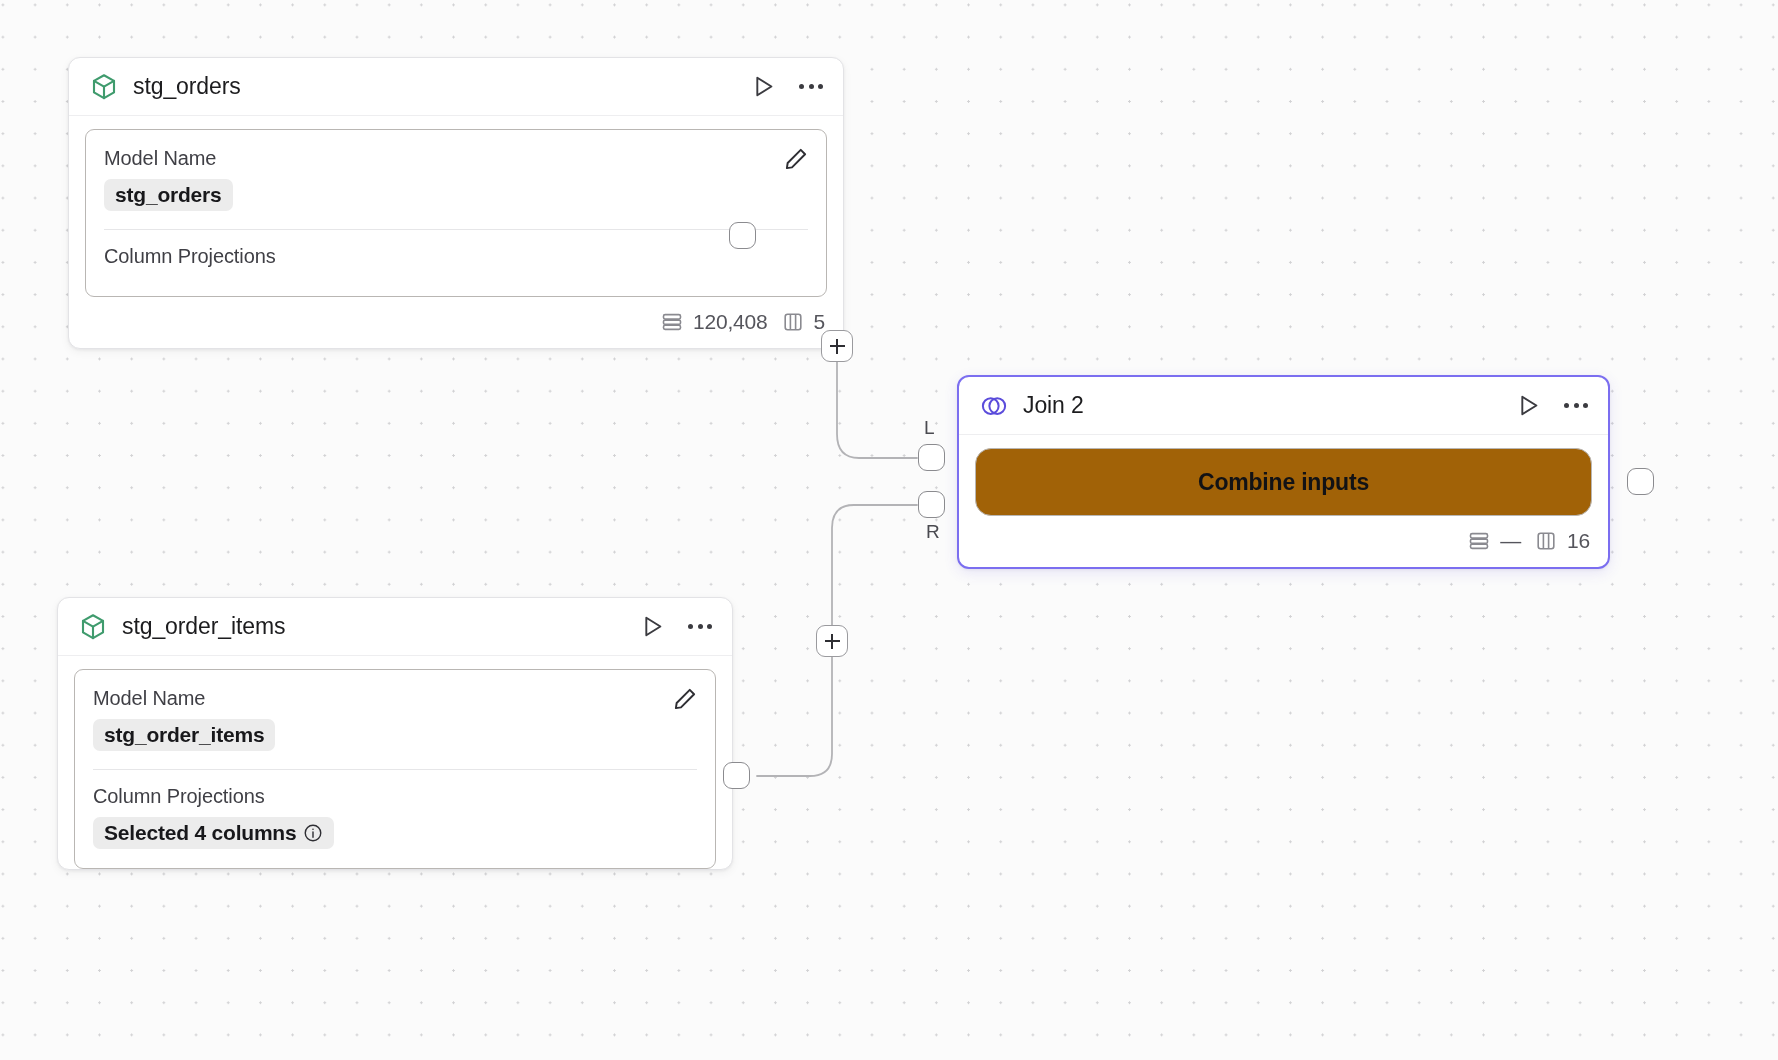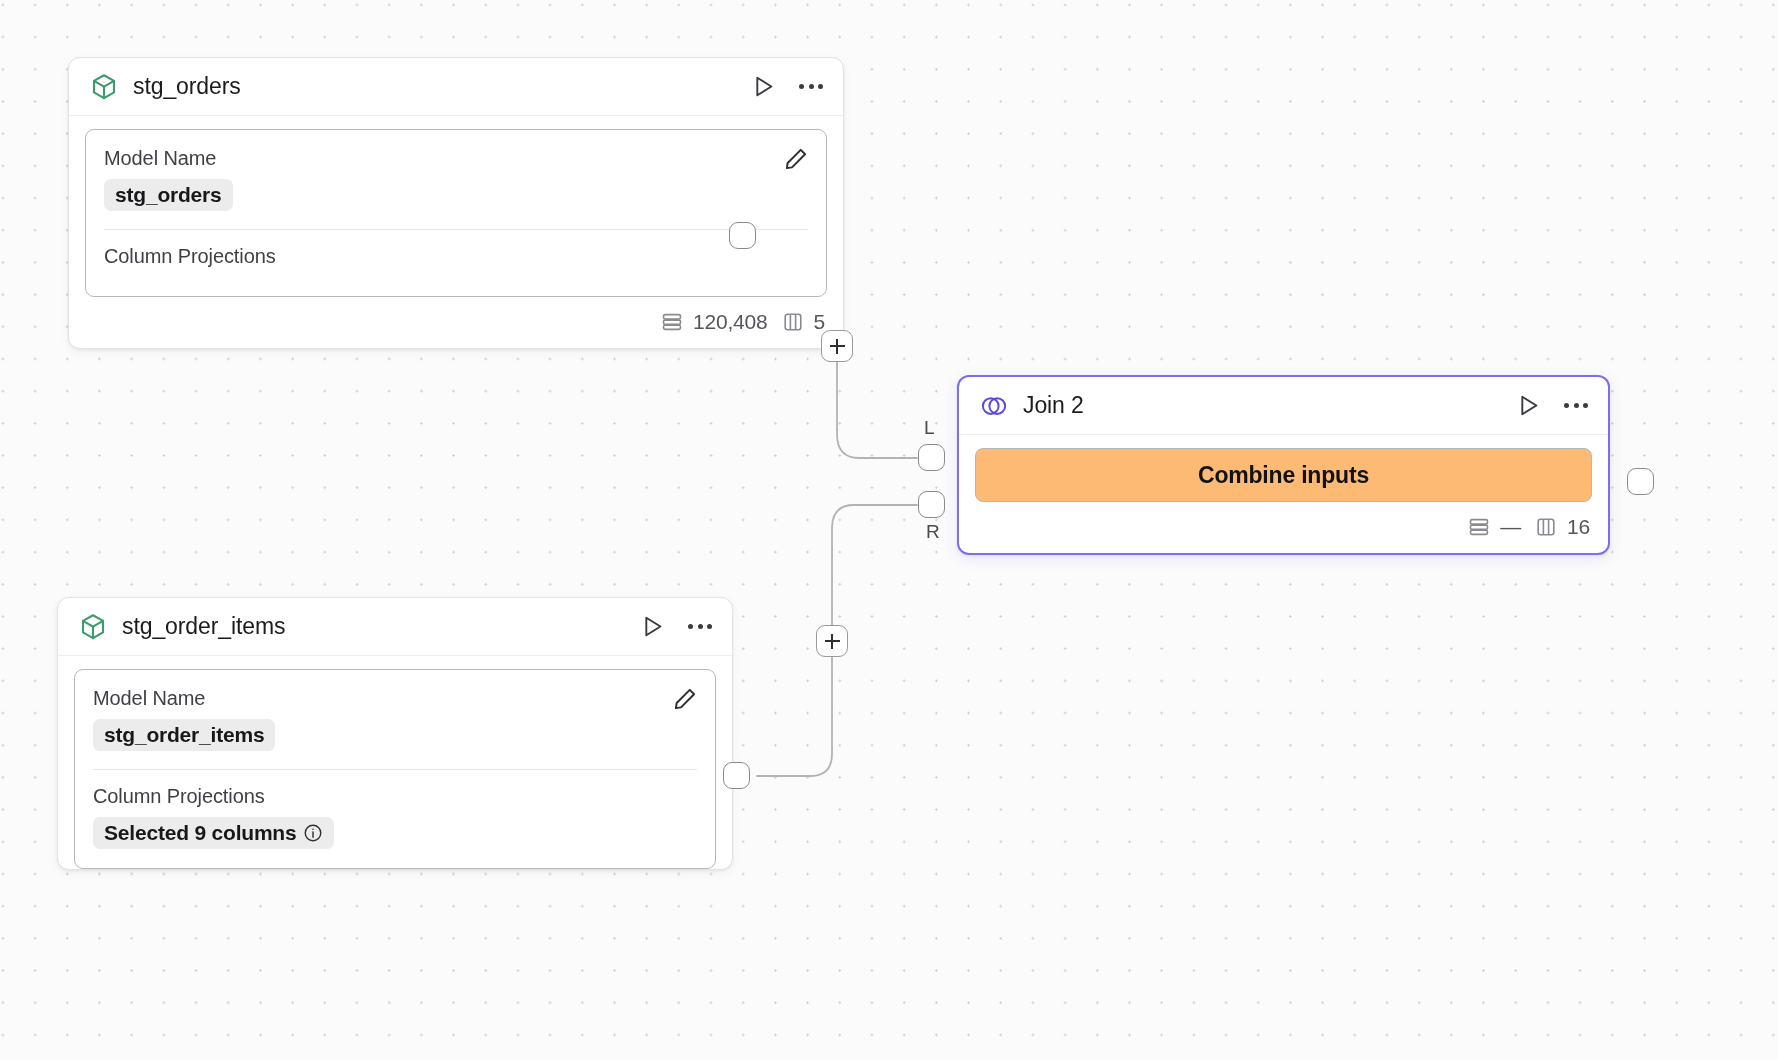--- a/index.html
+++ b/index.html
@@ -137,23 +137,23 @@
     font-size: 21px;
     color: #55555c;
   }
   .stat { display: flex; align-items: center; gap: 9px; }
   .stat .val { letter-spacing: -0.2px; }
 
   
   .combine-btn {
     width: 100%;
     border: 1px solid #b9b6b3;
-    border-radius: 8px;
-    background: #fdba74;
-    height: 54px;
+    border-radius: 16px;
+    background: #a16207;
+    height: 68px;
     display: flex;
     align-items: center;
     justify-content: center;
     font-size: 23px;
     font-weight: bold;
     color: #121215;
     letter-spacing: -0.2px;
     cursor: pointer;
     font-family: "Liberation Sans", sans-serif;
   }
@@ -319,21 +319,21 @@
 
         <div class="field-label">Model Name</div>
         <span class="chip">
           <span>stg_order_items</span>
         </span>
 
         <div class="divider"></div>
 
         <div class="field-label">Column Projections</div>
         <span class="chip">
-          <span>Selected 9 columns</span>
+          <span>Selected 4 columns</span>
           <span style="display:flex;">
             <svg width="20" height="20" viewBox="0 0 24 24" fill="none" stroke="#2e2e33" stroke-width="1.7">
               <circle cx="12" cy="12" r="9.3"></circle>
               <path d="M12 10.8 L12 17" stroke-linecap="round"></path>
               <circle cx="12" cy="7.4" r="0.95" fill="#2e2e33" stroke="none"></circle>
             </svg>
           </span>
         </span>
       </div>
     </div>

